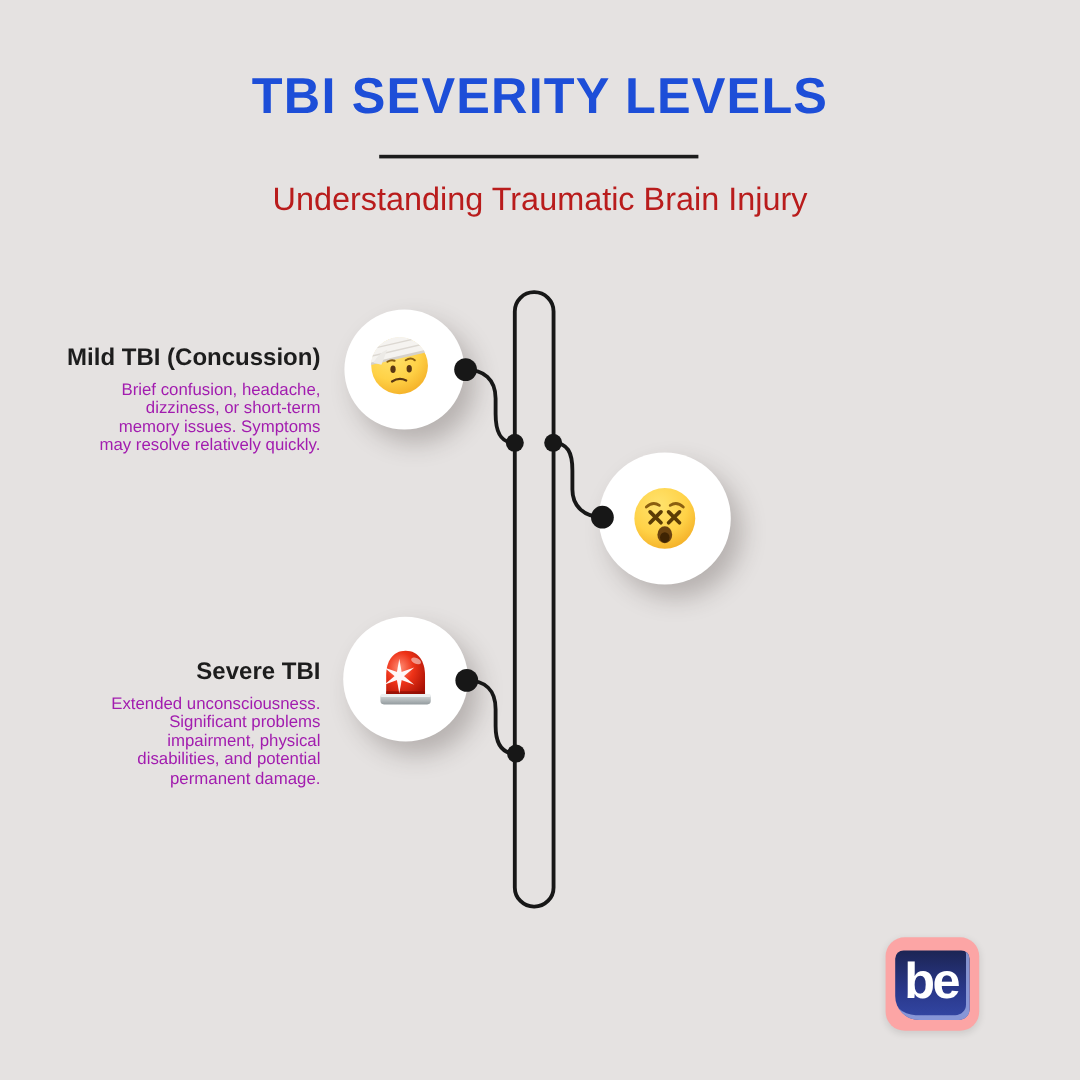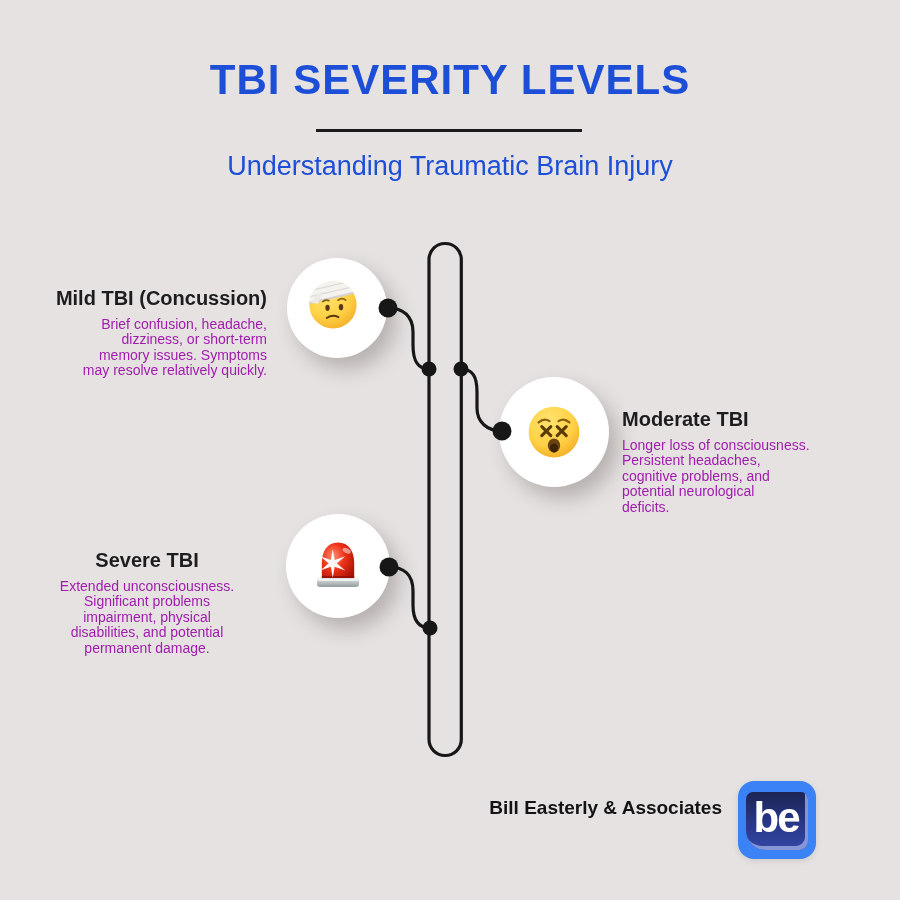--- a/index.html
+++ b/index.html
@@ -14,57 +14,57 @@
     position:absolute;top:59px;left:0;width:900px;text-align:center;
     font-size:42px;font-weight:700;letter-spacing:1px;color:#1d4ed8;
     line-height:1;
   }
   .hdr-divider{
     position:absolute;top:129px;left:316px;width:266px;height:2.5px;
     background:#1b1b1b;
   }
   .hdr-subtitle{
     position:absolute;top:150px;left:0;width:900px;text-align:center;
-    font-size:27px;font-weight:400;color:#1d4ed8;line-height:1.2;
+    font-size:27px;font-weight:400;color:#b91c1c;line-height:1.2;
   }
   
   .icon-circle{
     position:absolute;background:#ffffff;border-radius:50%;
     box-shadow:9px 11px 20px rgba(60,50,45,0.28);
     display:flex;align-items:center;justify-content:center;
   }
   .circle-mild{left:287px;top:258px;width:100px;height:100px;}
   .circle-moderate{left:499px;top:377px;width:110px;height:110px;}
   .circle-severe{left:286px;top:514px;width:104px;height:104px;}
   .circle-mild svg{transform:translate(-4px,-4px);}
   
   .timeline{
     position:absolute;left:0;top:0;width:900px;height:900px;
     pointer-events:none;
   }
   
   .level-text{position:absolute;width:240px;margin-top:10px;}
   .lt-mild{left:27px;top:277px;text-align:right;}
   .lt-moderate{left:622px;top:398px;text-align:left;}
-  .lt-severe{left:27px;top:539px;text-align:center;}
+  .lt-severe{left:27px;top:539px;text-align:right;}
   .level-title{
     font-size:20px;font-weight:700;color:#1d1d1d;white-space:nowrap;
     line-height:1.15;
   }
   .level-desc{
     margin-top:7px;font-size:14px;font-weight:400;color:#a21caf;
     line-height:1.1;white-space:pre-line;
   }
   
   .footer-text{position:absolute;top:797px;right:178px;text-align:right;}
   .footer-company{font-size:19px;font-weight:700;color:#131313;line-height:1.15;}
   .footer-site{margin-top:12px;font-size:17px;font-weight:400;color:#2b2b2b;line-height:1.15;}
   .logo{
     position:absolute;left:738px;top:781px;width:78px;height:78px;
-    background:#3b82f6;border-radius:16px;
+    background:#fca5a5;border-radius:16px;
     box-shadow:0 2px 6px rgba(0,0,0,0.10);
     display:flex;align-items:center;justify-content:center;
   }
   .logo-mark{
     width:62px;height:58px;margin-top:2px;
     border-radius:7px 7px 9px 20px;
     background:linear-gradient(180deg,#1c2554 0%,#293789 55%,#3347a5 100%);
     box-shadow:inset -3px -4px 0 rgba(150,165,225,0.85);
     display:flex;align-items:center;justify-content:center;
   }
@@ -183,40 +183,31 @@
   </svg>
 
   <div class="level-text lt-mild">
     <div class="level-title">Mild TBI (Concussion)</div>
     <div class="level-desc">Brief confusion, headache,
 dizziness, or short-term
 memory issues. Symptoms
 may resolve relatively quickly.</div>
   </div>
 
-  <div class="level-text lt-moderate">
-    <div class="level-title">Moderate TBI</div>
-    <div class="level-desc">Longer loss of consciousness.
-Persistent headaches,
-cognitive problems, and
-potential neurological
-deficits.</div>
-  </div>
 
   <div class="level-text lt-severe">
     <div class="level-title">Severe TBI</div>
     <div class="level-desc">Extended unconsciousness.
 Significant problems
 impairment, physical
 disabilities, and potential
 permanent damage.</div>
   </div>
 
   <div class="footer-text">
-    <div class="footer-company">Bill Easterly &amp; Associates</div>
   </div>
 
   <div class="logo">
     <div class="logo-mark">
       <span>be</span>
     </div>
   </div>
 
 </div>
 

